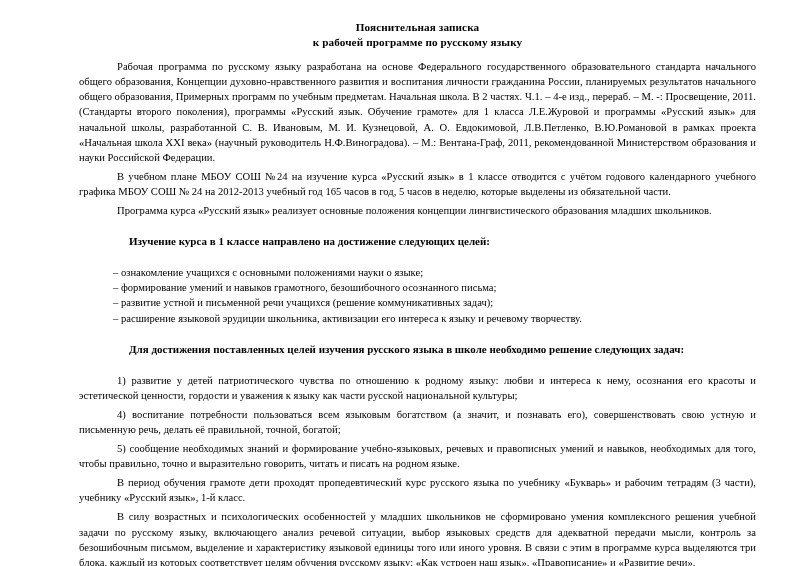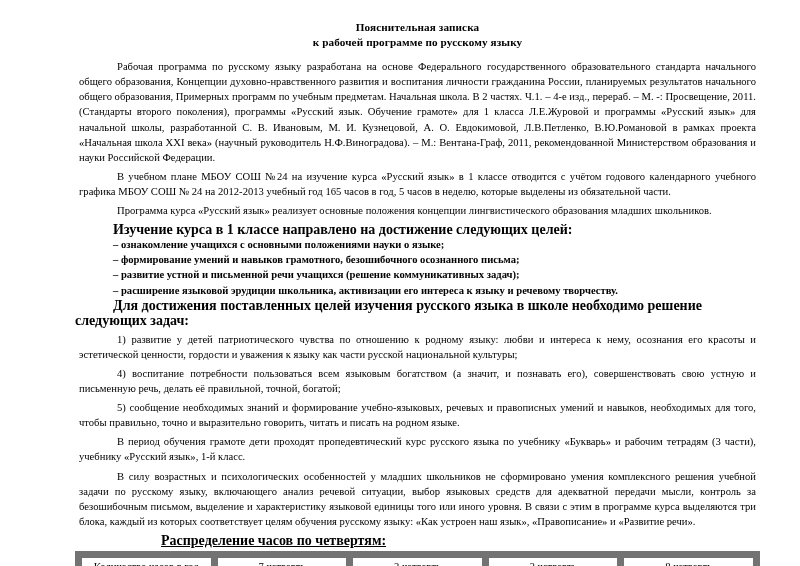--- a/index.html
+++ b/index.html
@@ -48,26 +48,25 @@
     text-indent: 38px;
     text-justify: inter-word;
   }
   p.bullet {
     margin: 0;
     padding: 0;
     font-size: 10.6px;
     line-height: 15.1px;
     text-align: left;
     text-indent: 38px;
-    font-weight: bold;
   }
   p.bold-head {
-    margin: 0;
+    margin: 16px;
     padding: 0;
-    font-size: 14px;
+    font-size: 11px;
     line-height: 15.1px;
     font-weight: bold;
     text-indent: 38px;
     text-align: left;
   }
   p.bold-head.center-ish {
     text-indent: 86px;
     text-decoration: underline;
   }
   table.hours {

